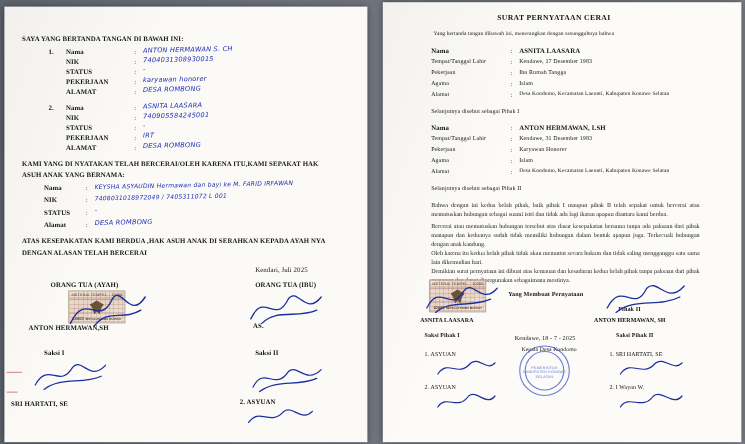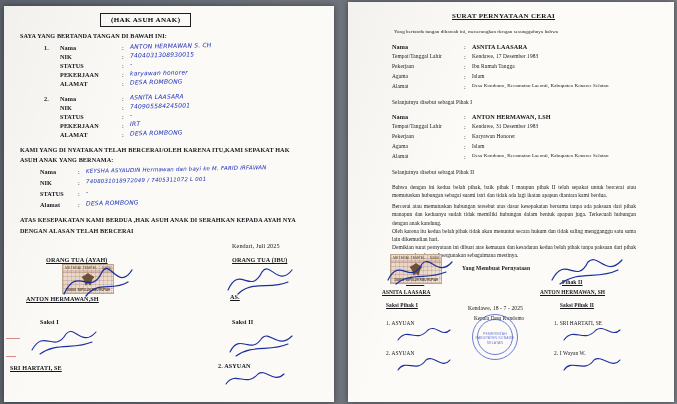--- a/index.html
+++ b/index.html
@@ -25,21 +25,21 @@
   #page-left  { left: 4px;   top: 6px;  width: 330px; height: 396px; }
   #page-right { left: 348px; top: 2px;  width: 326px; height: 400px;
                 background: #fcfbf8; }
   .paper-tint { position:absolute; inset:0; pointer-events:none;
                 background: linear-gradient(110deg, rgba(0,0,0,.04), rgba(0,0,0,0) 35%); }
 
   
   .t { position: absolute; font-size: 6.2px; line-height: 1.25; color: #15161a;
        letter-spacing: .1px; white-space: pre; }
   .t.b { font-weight: bold; }
-  .t.u { text-decoration: underline; }
+  .t.u { }
   .blk { position: absolute; font-size: 5.5px; line-height: 1.5; color: #1a1b1f;
          text-align: justify; }
 
   
   .hw { position: absolute; color: #1c2db5; font-family: "DejaVu Sans", sans-serif;
         font-size: 6px; font-style: italic; white-space: pre;
         transform: rotate(-1.2deg); letter-spacing:.2px; }
 
   
   .titlebox { position:absolute; border:1.1px solid #1b1c20; padding:2px 10px;
@@ -92,21 +92,20 @@
   .redline { position:absolute; background:#b33; height:1px; opacity:.55; }
 </style>
 </head>
 <body>
 
 <div id="root">
 
   <div class="page" id="page-left">
     <div class="paper-tint"></div>
 
-    <div class="titlebox" style="left:96px; top:7px;">(HAK ASUH ANAK)</div>
 
     <div class="t b" style="left:16px; top:26px;">SAYA YANG BERTANDA TANGAN DI BAWAH INI:</div>
 
     <div class="t b" style="left:40px; top:38px;">1.</div>
     <div class="t b" style="left:56px; top:38px;">Nama</div>
     <div class="t b" style="left:56px; top:47px;">NIK</div>
     <div class="t b" style="left:56px; top:56px;">STATUS</div>
     <div class="t b" style="left:56px; top:65px;">PEKERJAAN</div>
     <div class="t b" style="left:56px; top:74px;">ALAMAT</div>
 

